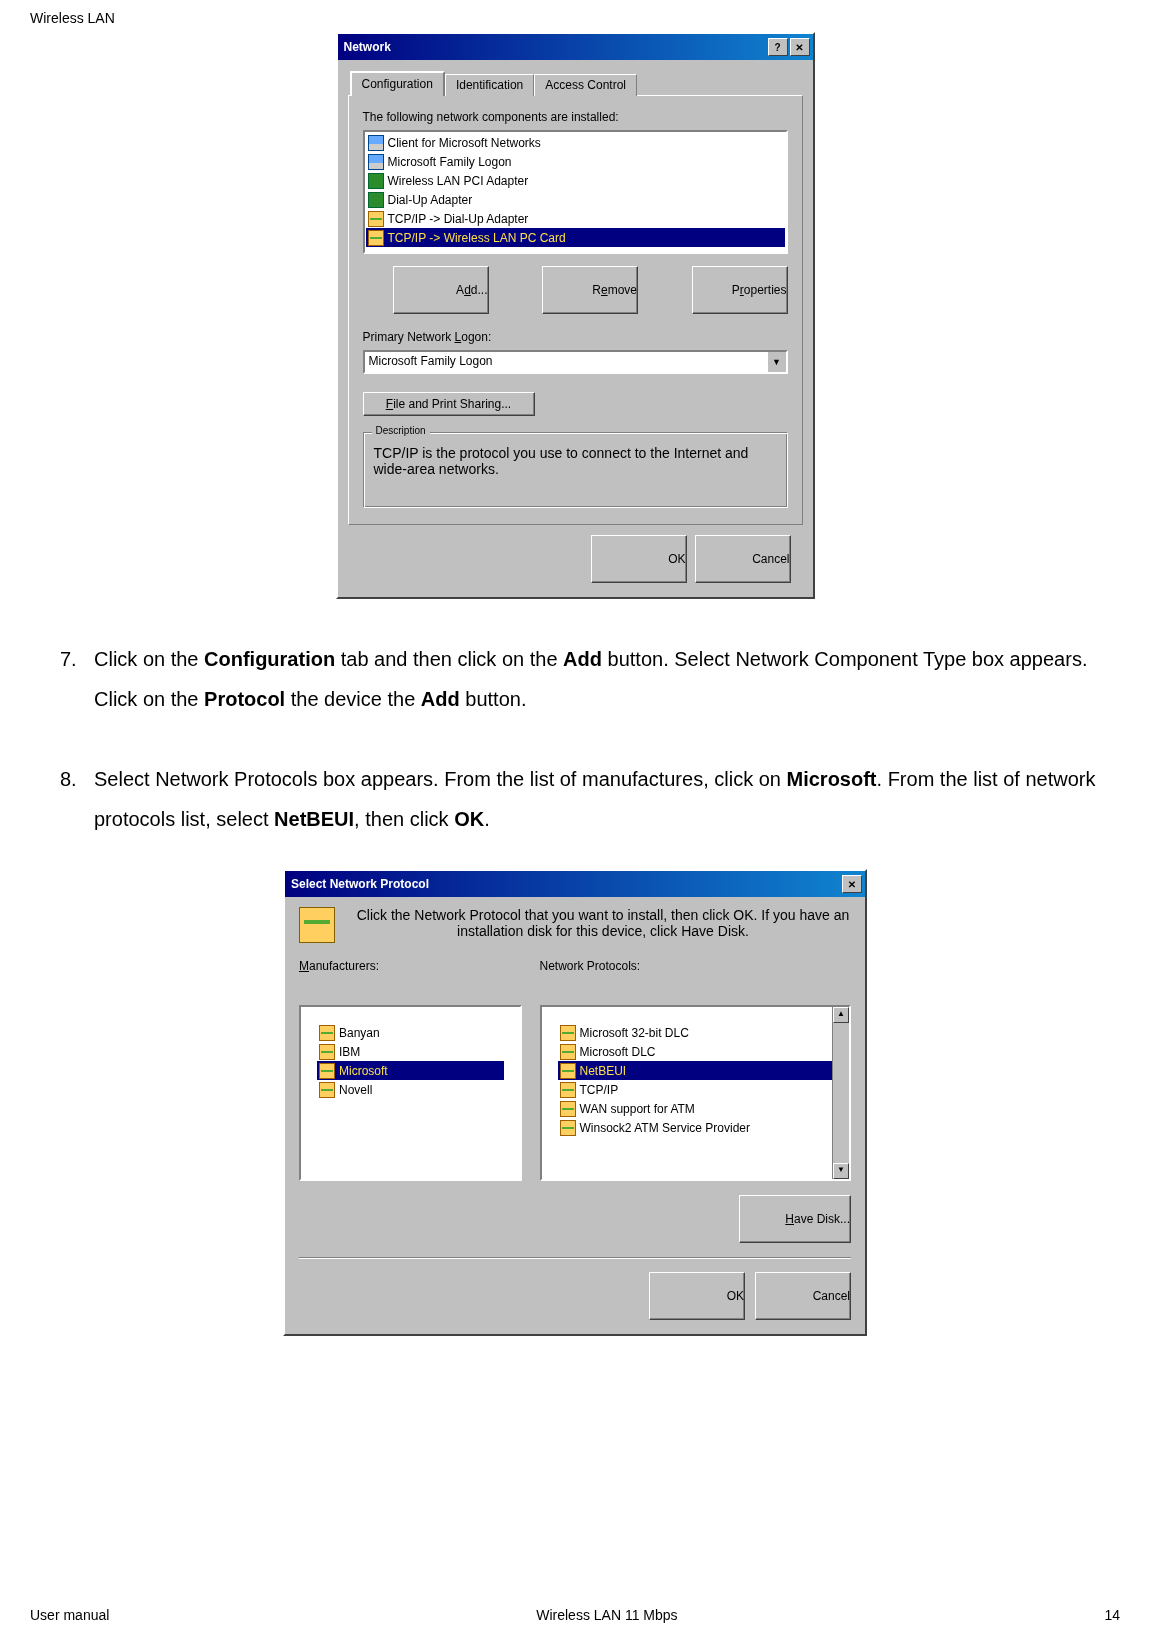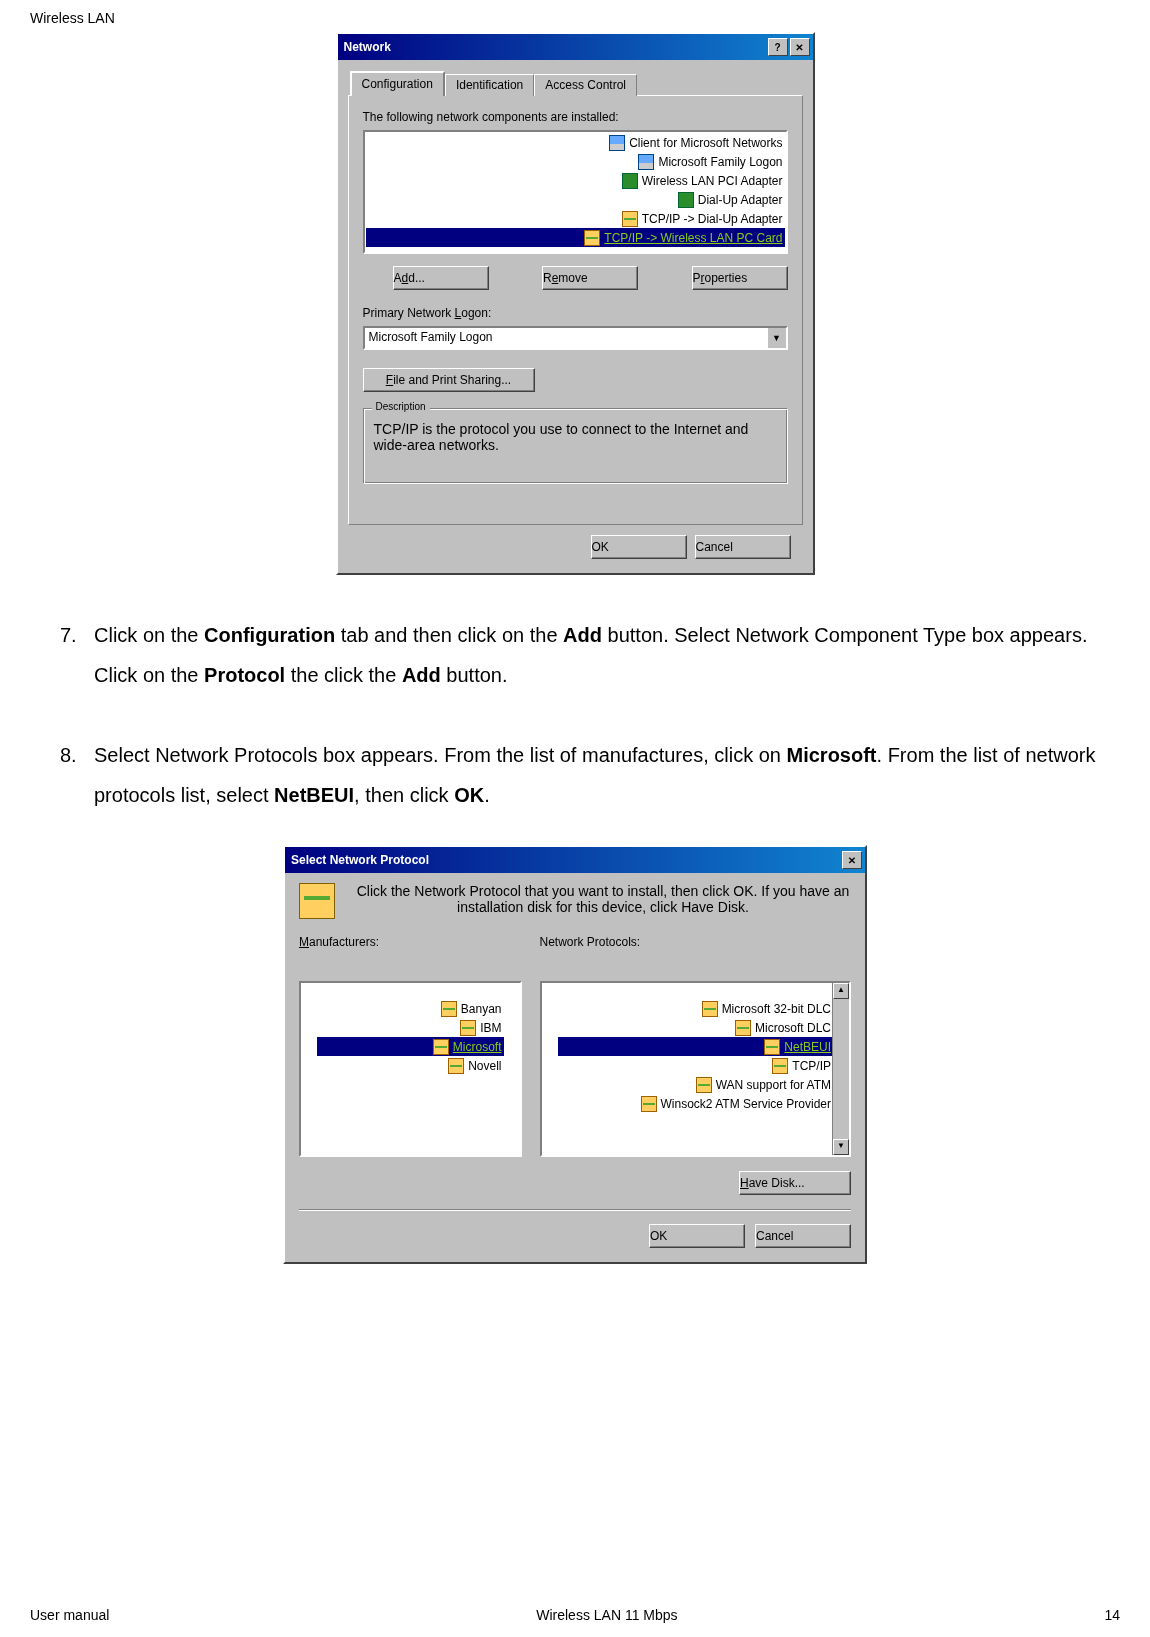--- a/index.html
+++ b/index.html
@@ -125,26 +125,24 @@
     position: relative;
   }
   .list-item {
     display: flex;
     align-items: center;
     gap: 4px;
     font-size: 12px;
     padding: 1px 2px;
     line-height: 16px;
     height: 17px;
-    justify-content: flex-end;
   }
   .list-item.selected {
     background: #000080;
-    color: #84cc16;
-    text-decoration: underline;
+    color: #fde047;
   }
   .li-icon {
     width: 16px;
     height: 16px;
     display: inline-block;
     flex: 0 0 16px;
   }
   .ic-computer {
     background: linear-gradient(#6af 0 60%, #ccc 60% 100%);
     border: 1px solid #048;
@@ -204,23 +202,23 @@
     justify-content: space-between;
     margin-left: 30px;
   }
   .win-btn {
     background: #c0c0c0;
     border-top: 1px solid #fff;
     border-left: 1px solid #fff;
     border-right: 1px solid #404040;
     border-bottom: 1px solid #404040;
     box-shadow: inset -1px -1px 0 #808080;
-    padding: 4px 0;
+    padding: 16px 0;
     width: 94px;
-    text-align: left;
+    text-align: right;
     font-size: 12px;
   }
   .win-btn.wide { width: 150px; text-align: center; padding: 4px 10px; }
   .underline-span { text-decoration: underline; }
 
   .combo-wrap {
     display: flex;
   }
   .combo {
     flex: 1;
@@ -432,21 +430,21 @@
           <div class="win-btn">Cancel</div>
         </div>
       </div>
     </div>
   </div>
 
   <div class="body-list">
     <div class="li-num">
       <div class="li-num-no">7.</div>
       <div>
-        <span>Click on the </span><b>Configuration</b><span> tab and then click on the </span><b>Add</b><span> button. Select Network Component Type box appears. Click on the </span><b>Protocol</b><span> the click the </span><b>Add</b><span> button.</span>
+        <span>Click on the </span><b>Configuration</b><span> tab and then click on the </span><b>Add</b><span> button. Select Network Component Type box appears. Click on the </span><b>Protocol</b><span> the device the </span><b>Add</b><span> button.</span>
       </div>
     </div>
   </div>
 
   <div class="body-list" style="margin-top:40px;">
     <div class="li-num">
       <div class="li-num-no">8.</div>
       <div>
         <span>Select Network Protocols box appears. From the list of manufactures, click on </span><b>Microsoft</b><span>. From the list of network protocols list, select </span><b>NetBEUI</b><span>, then click </span><b>OK</b><span>.</span>
       </div>

